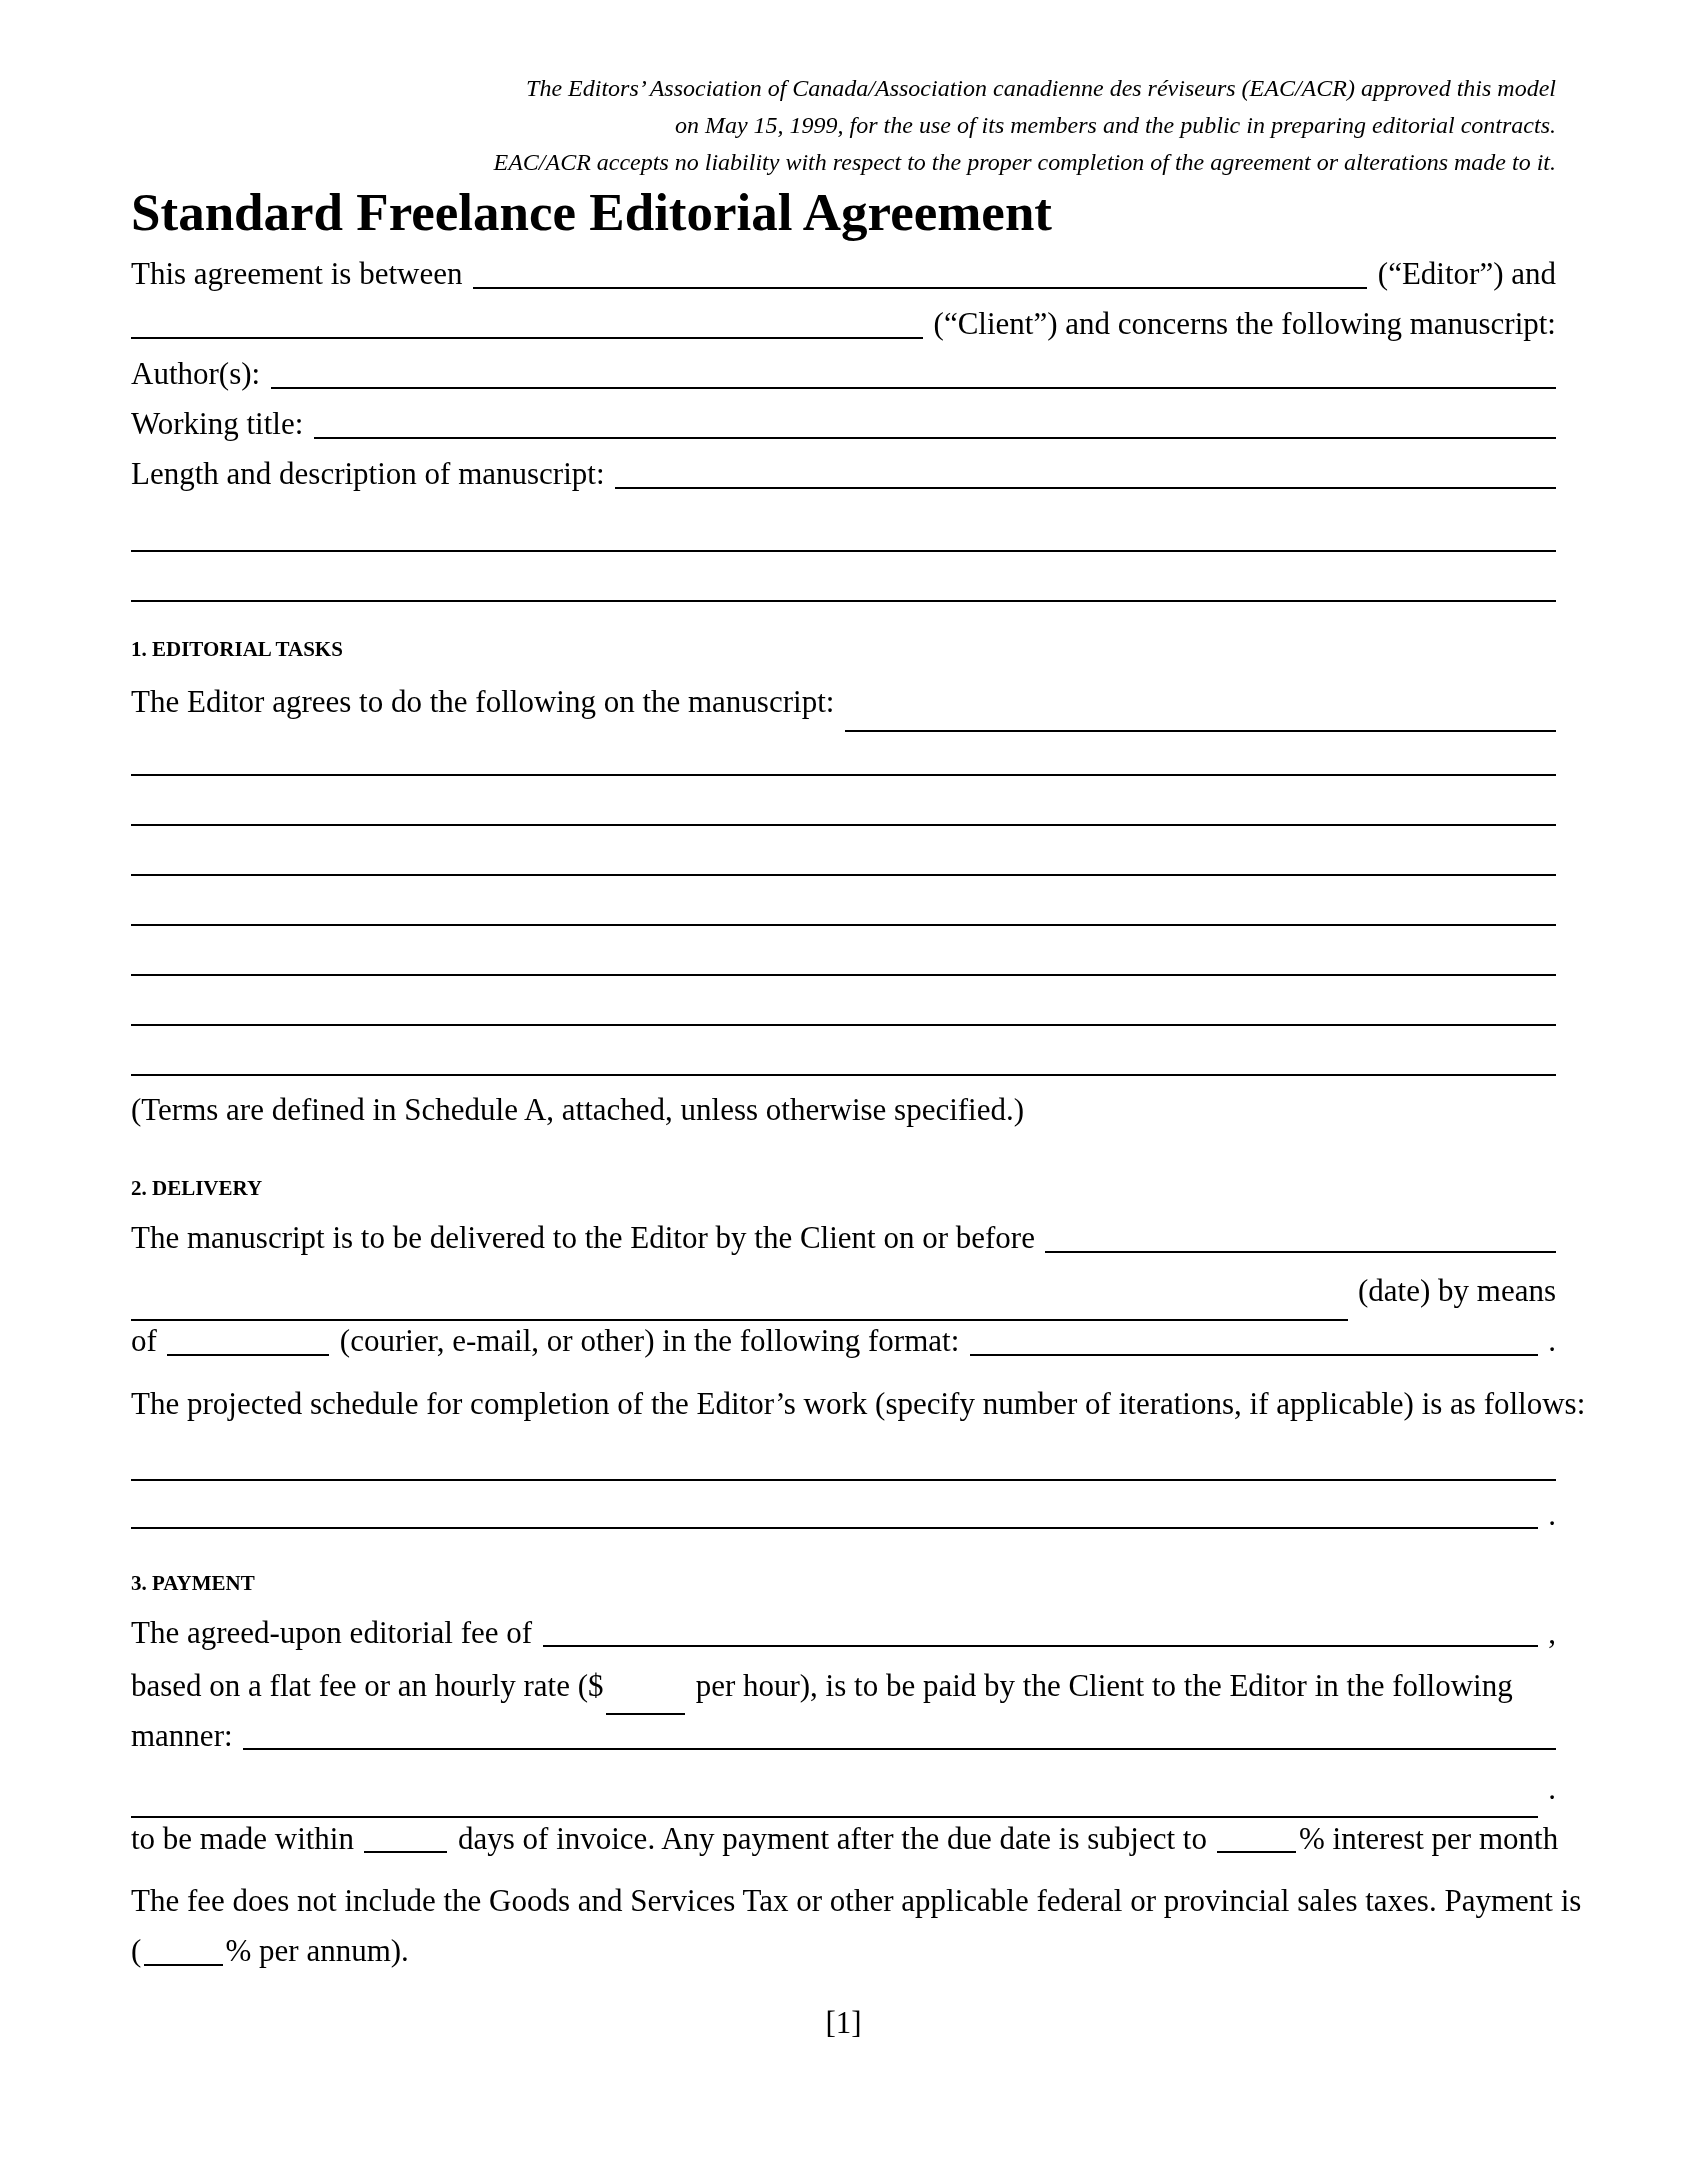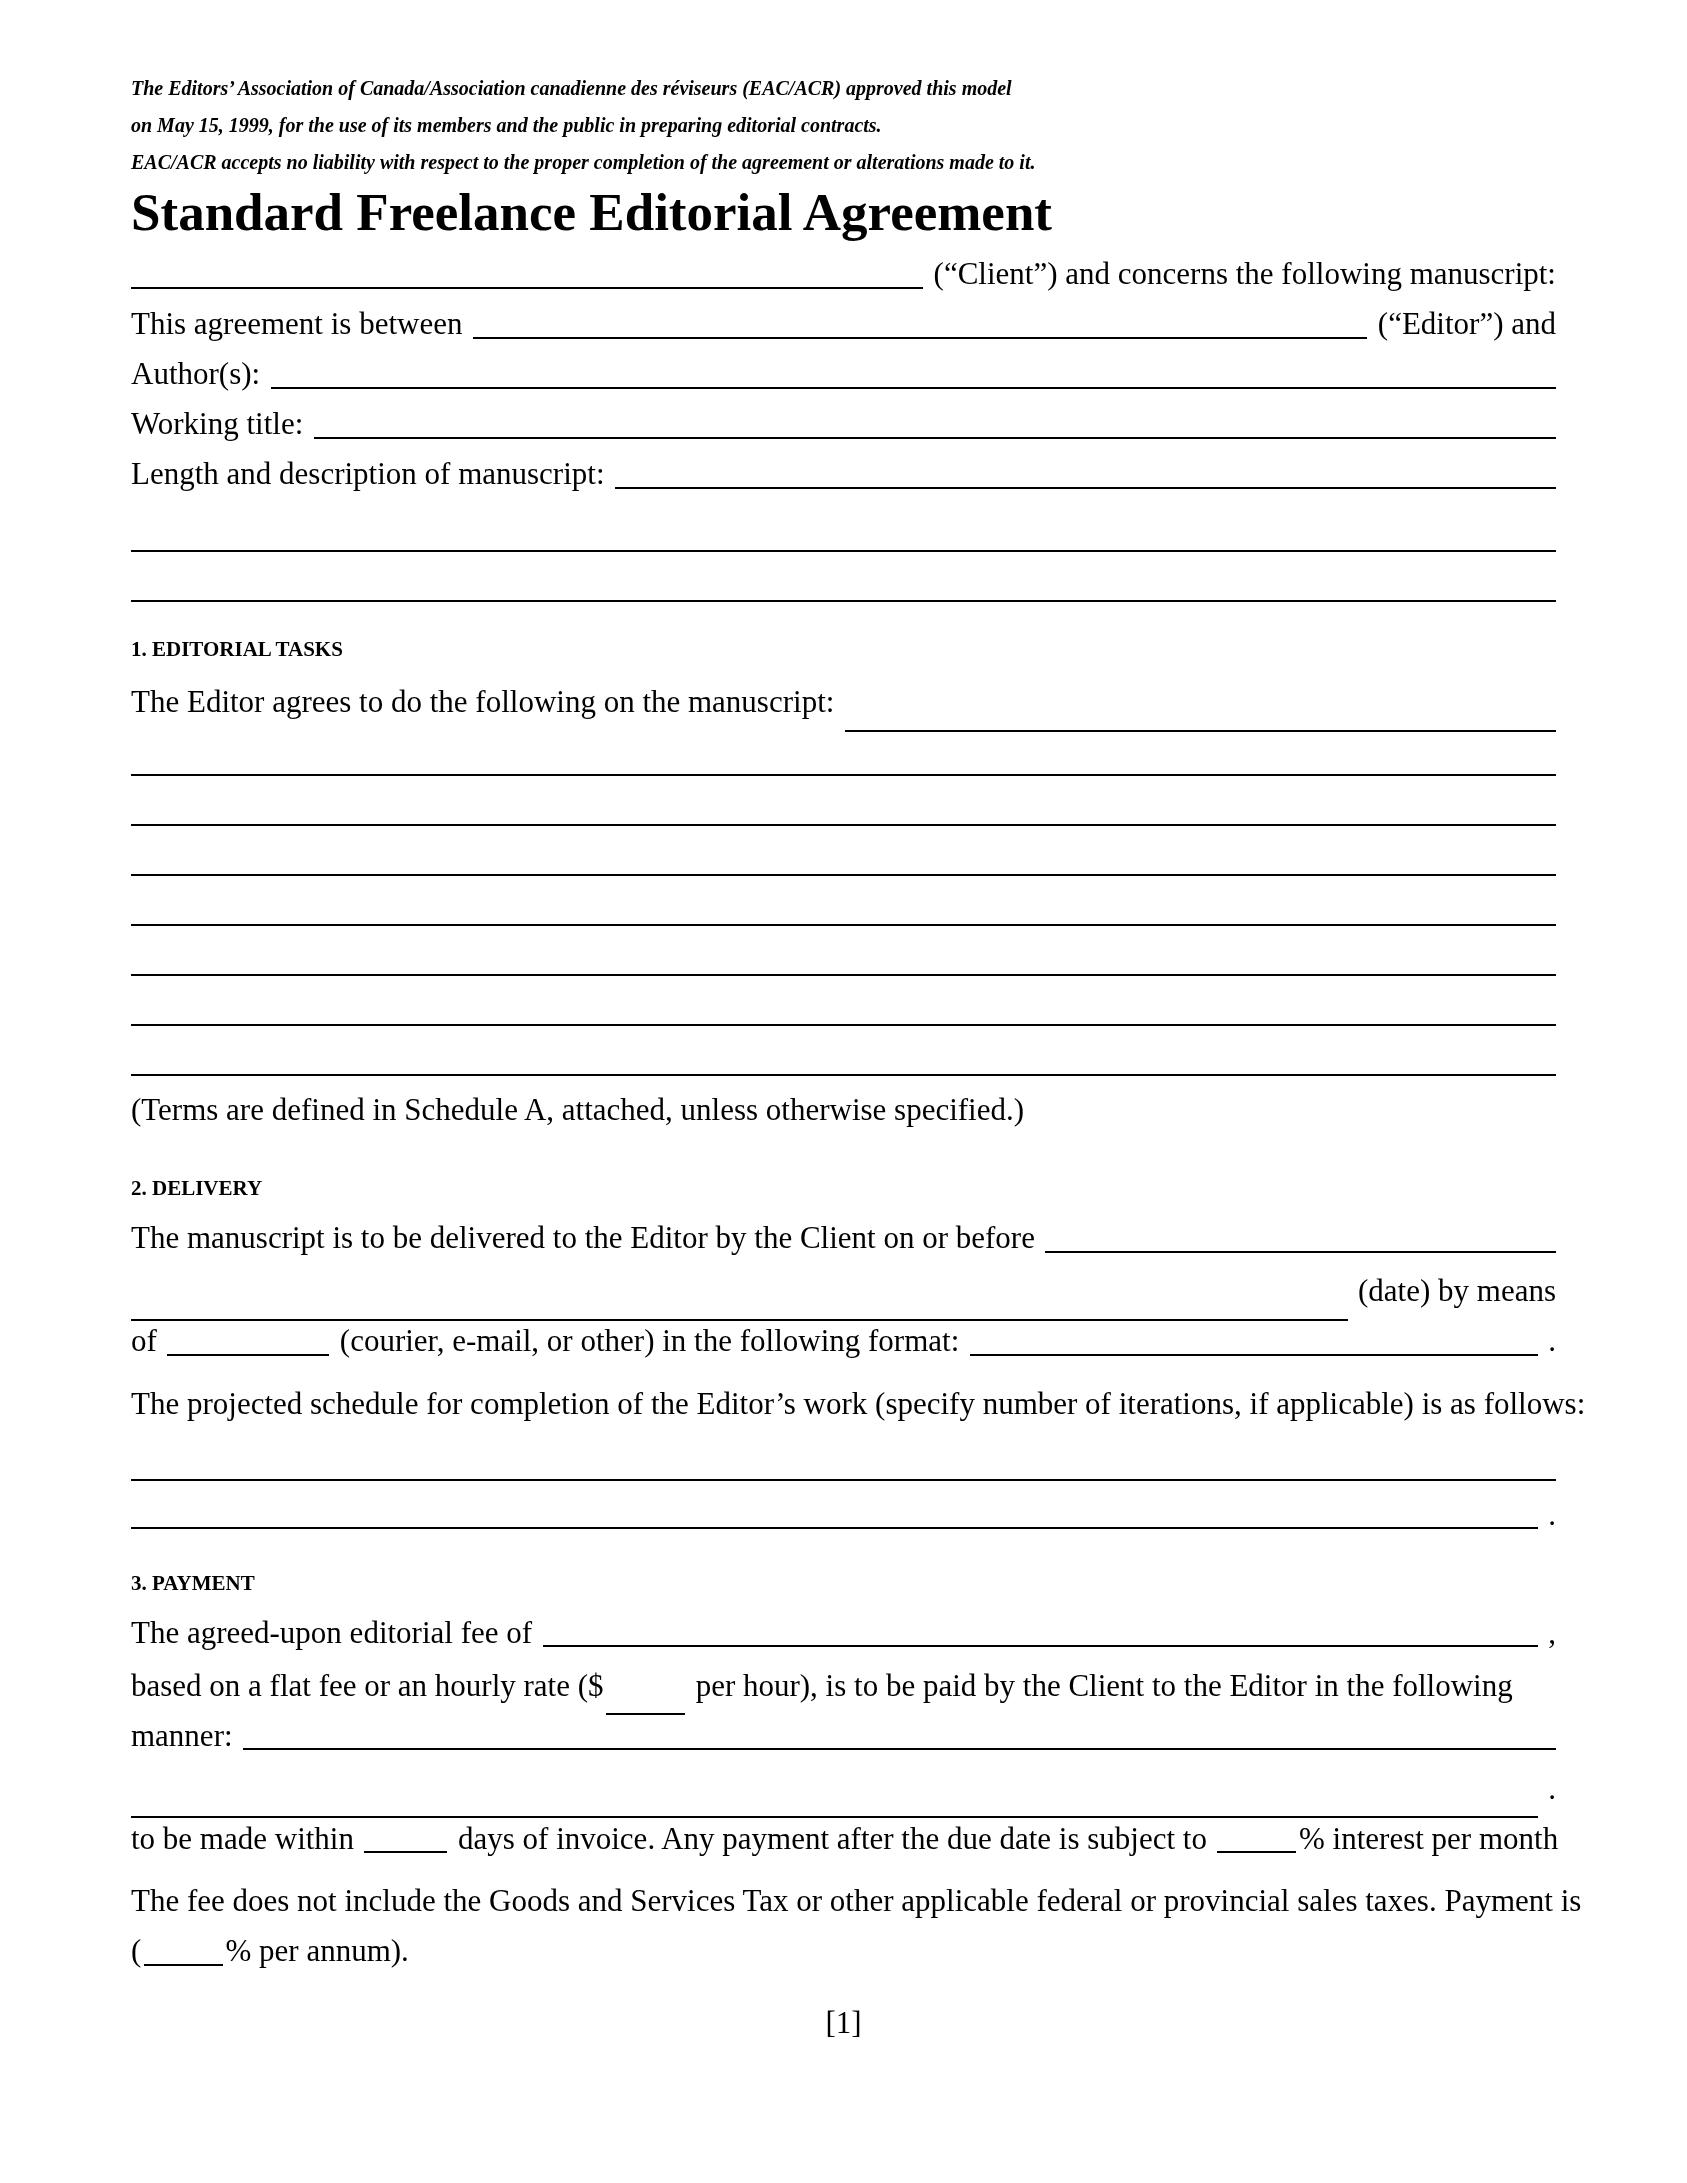--- a/index.html
+++ b/index.html
@@ -1,21 +1,21 @@
 <!DOCTYPE html>
 <html style="font-size:14px"><head>
 <meta charset="utf-8">
 <style>
   html,body{margin:0;padding:0;background:#e8e8e8;}
   .page{
     width:1687px;height:2184px;background:#ffffff;color:#000;
     font-family:"Liberation Serif","DejaVu Serif",serif;font-size:31px;
     box-sizing:border-box;padding:70px 131px 0 131px;position:relative;overflow:hidden;margin:0 auto;
   }
-  .doc-header{text-align:left;font-style:italic;font-weight:bold;font-size:20px;line-height:37px;}
+  .doc-header{text-align:right;font-style:italic;font-weight:normal;font-size:24px;line-height:37px;}
   .title{text-align:left;font-size:53px;font-weight:bold;margin:7px 0 0 0;line-height:49px;}
   .body{margin-top:12.2px;}
   .line{display:flex;align-items:baseline;line-height:50px;}
   .t{flex:0 0 auto;white-space:pre;}
   .fill{flex:1 1 auto;border-bottom:2.6px solid #000;position:relative;top:4.4px;margin:0 10.5px;min-width:17.5px;}
   .fill.first{margin-left:0;}
   .fill.last{margin-right:0;}
   .fw90{flex:0 0 79px;}
   .fw95{flex:0 0 83px;}
   .fw185{flex:0 0 162px;}
@@ -37,27 +37,27 @@
     <div class="t">The Editors’ Association of Canada/Association canadienne des réviseurs (EAC/ACR) approved this model</div>
     <div class="t">on May 15, 1999, for the use of its members and the public in preparing editorial contracts.</div>
     <div class="t">EAC/ACR accepts no liability with respect to the proper completion of the agreement or alterations made to it.</div>
   </div>
 
   <div class="title">Standard Freelance Editorial Agreement</div>
 
   <div class="body">
 
     <div class="line">
-      <span class="fill first"></span>
-      <span class="t">(“Client”) and concerns the following manuscript:</span>
-    </div>
-    <div class="line">
       <span class="t">This agreement is between</span>
       <span class="fill"></span>
       <span class="t">(“Editor”) and</span>
+    </div>
+    <div class="line">
+      <span class="fill first"></span>
+      <span class="t">(“Client”) and concerns the following manuscript:</span>
     </div>
     <div class="line">
       <span class="t">Author(s):</span>
       <span class="fill last"></span>
     </div>
     <div class="line">
       <span class="t">Working title:</span>
       <span class="fill last"></span>
     </div>
     <div class="line">

